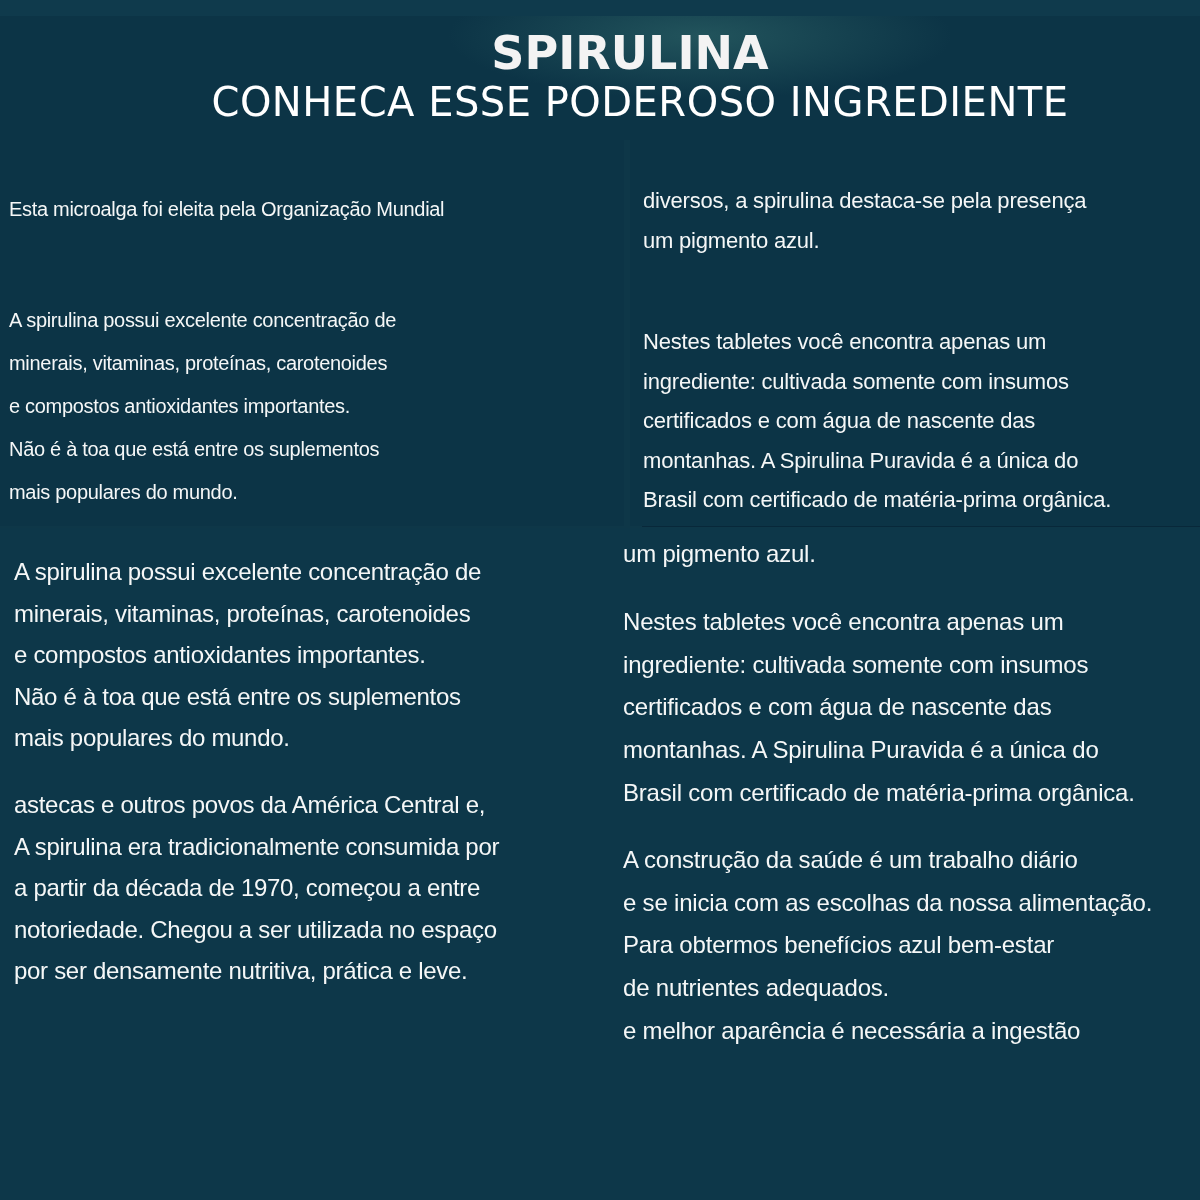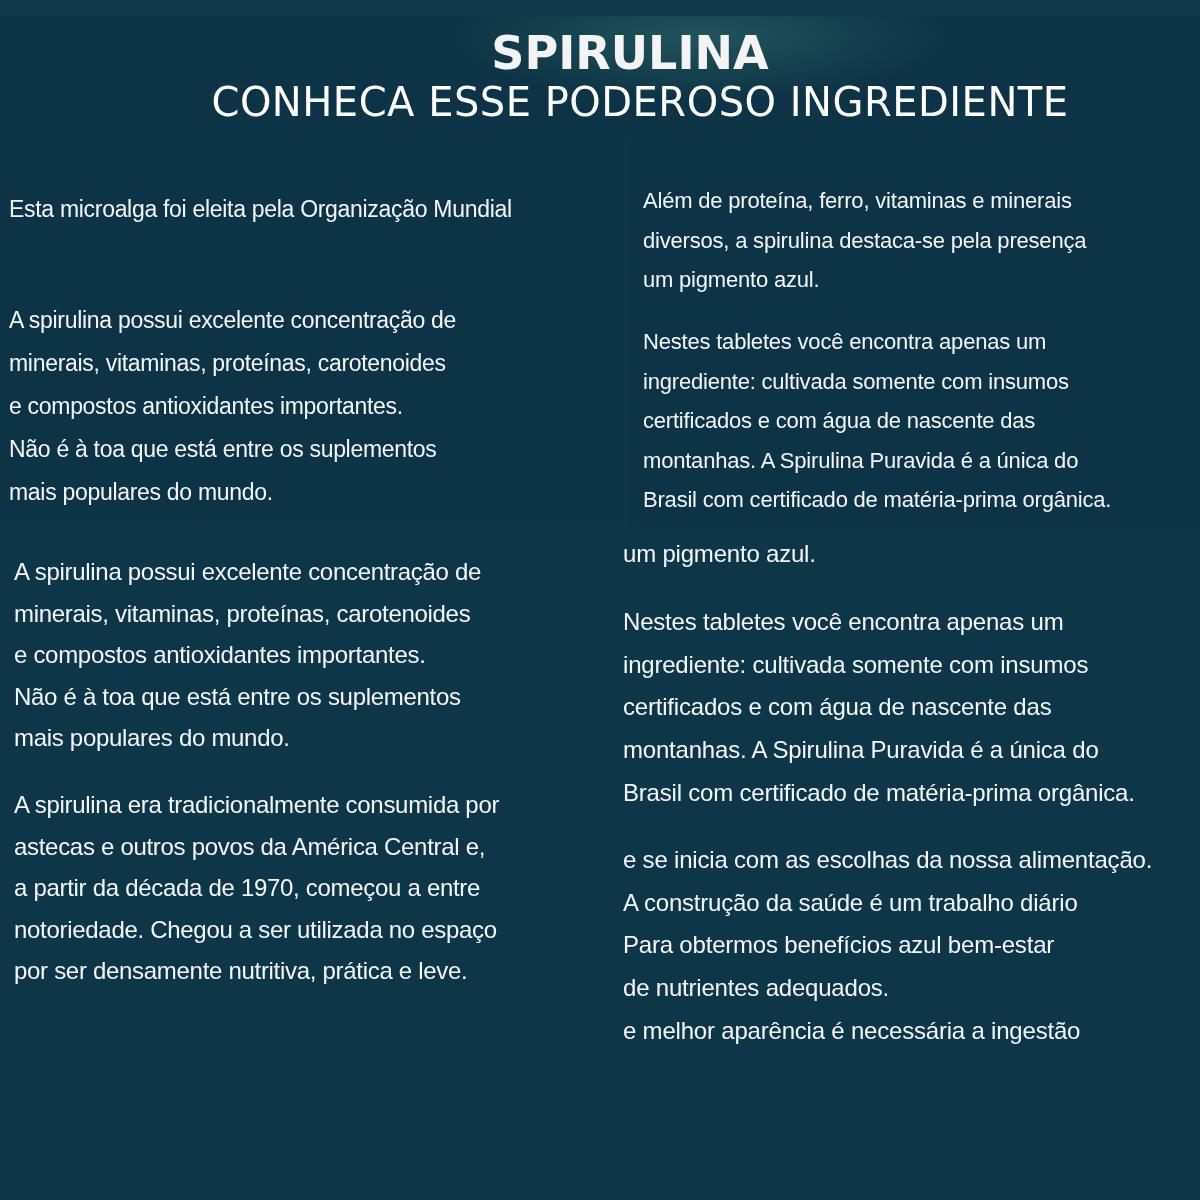--- a/index.html
+++ b/index.html
@@ -61,21 +61,21 @@
       background: #0c3446;
     }
     .p {
       margin: 0;
       font-family: "Liberation Sans", sans-serif;
       color: #f5f7f7;
       white-space: nowrap;
     }
     
     #frag-a { left: 0; top: 140px; width: 624px; height: 386px; }
-    #frag-a .p { font-size: 23px; line-height: 43px; letter-spacing: -0.3px; }
+    #frag-a .p { font-size: 20px; line-height: 43px; letter-spacing: -0.3px; }
     #frag-a .p1 { position: absolute; left: 9px; top: 48px; }
     #frag-a .p2 { position: absolute; left: 9px; top: 159px; }
 
     
     #frag-b { left: 630px; top: 140px; width: 570px; height: 386px; }
     #frag-b .p { font-size: 22px; line-height: 39.5px; letter-spacing: -0.2px; }
     #frag-b .p1 { position: absolute; left: 13px; top: 41px; }
     #frag-b .p2 { position: absolute; left: 13px; top: 182px; }
 
     .seam-b {
@@ -117,21 +117,20 @@
       <span class="line">A spirulina possui excelente concentração de</span>
       <span class="line">minerais, vitaminas, proteínas, carotenoides</span>
       <span class="line">e compostos antioxidantes importantes.</span>
       <span class="line">Não é à toa que está entre os suplementos</span>
       <span class="line">mais populares do mundo.</span>
     </p>
   </div>
 
   <div class="frag" id="frag-b">
     <p class="p p1">
-      <span class="line">Além de proteína, ferro, vitaminas e minerais</span>
       <span class="line">diversos, a spirulina destaca-se pela presença</span>
       <span class="line">um pigmento azul.</span>
     </p>
     <p class="p p2">
       <span class="line">Nestes tabletes você encontra apenas um</span>
       <span class="line">ingrediente: cultivada somente com insumos</span>
       <span class="line">certificados e com água de nascente das</span>
       <span class="line">montanhas. A Spirulina Puravida é a única do</span>
       <span class="line">Brasil com certificado de matéria-prima orgânica.</span>
     </p>
@@ -141,40 +140,40 @@
 
   <div class="frag" id="frag-c">
     <p class="p p1">
       <span class="line">A spirulina possui excelente concentração de</span>
       <span class="line">minerais, vitaminas, proteínas, carotenoides</span>
       <span class="line">e compostos antioxidantes importantes.</span>
       <span class="line">Não é à toa que está entre os suplementos</span>
       <span class="line">mais populares do mundo.</span>
     </p>
     <p class="p p2">
+      <span class="line">astecas e outros povos da América Central e,</span>
       <span class="line">A spirulina era tradicionalmente consumida por</span>
-      <span class="line">astecas e outros povos da América Central e,</span>
       <span class="line">a partir da década de 1970, começou a entre</span>
       <span class="line">notoriedade. Chegou a ser utilizada no espaço</span>
       <span class="line">por ser densamente nutritiva, prática e leve.</span>
     </p>
   </div>
 
   <div class="frag" id="frag-d">
     <p class="p p0">
       <span class="line">um pigmento azul.</span>
     </p>
     <p class="p p1">
       <span class="line">Nestes tabletes você encontra apenas um</span>
       <span class="line">ingrediente: cultivada somente com insumos</span>
       <span class="line">certificados e com água de nascente das</span>
       <span class="line">montanhas. A Spirulina Puravida é a única do</span>
       <span class="line">Brasil com certificado de matéria-prima orgânica.</span>
     </p>
     <p class="p p2">
+      <span class="line">A construção da saúde é um trabalho diário</span>
       <span class="line">e se inicia com as escolhas da nossa alimentação.</span>
-      <span class="line">A construção da saúde é um trabalho diário</span>
       <span class="line">Para obtermos benefícios azul bem-estar</span>
       <span class="line">de nutrientes adequados.</span>
       <span class="line">e melhor aparência é necessária a ingestão</span>
     </p>
   </div>
 </div>
 
 </body></html>

